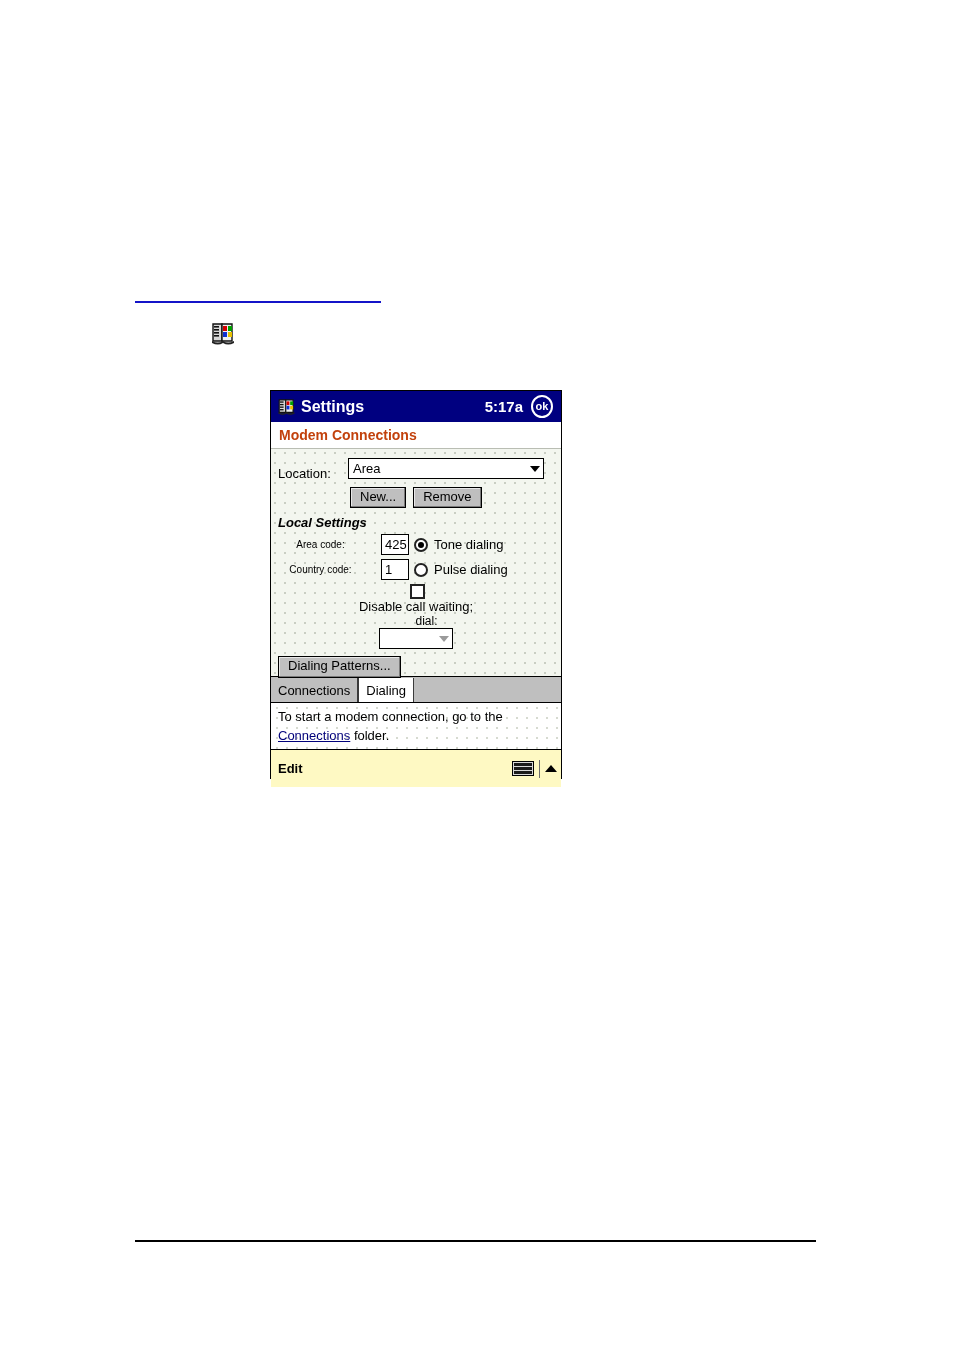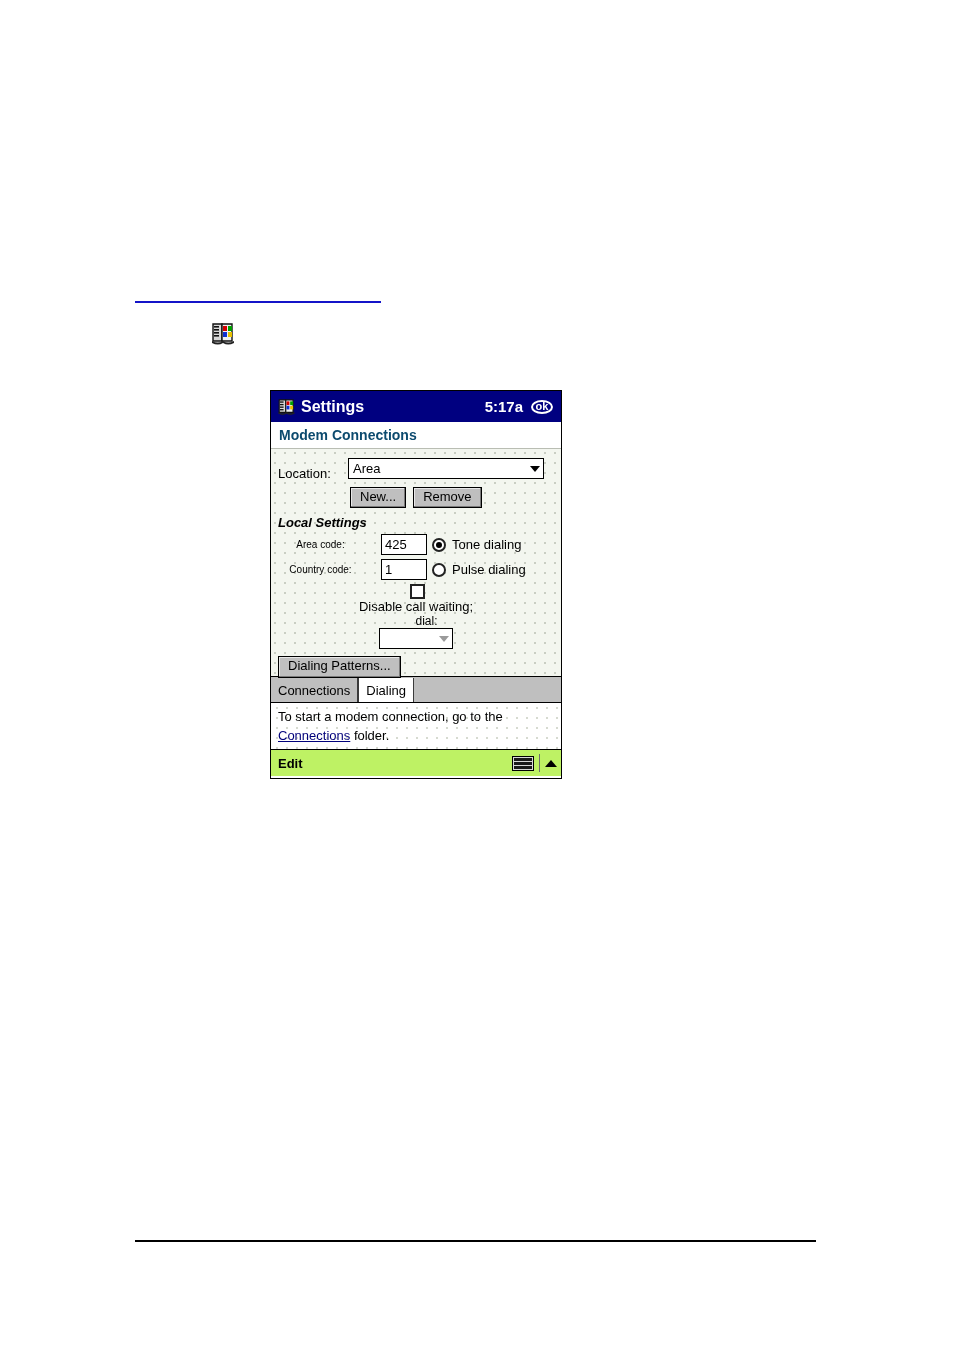--- a/index.html
+++ b/index.html
@@ -80,42 +80,42 @@
   .titlebar .tb-spacer { flex: 1 1 auto; }
   .titlebar .tb-clock {
     color: #ffffff;
     font-size: 15px;
     font-weight: bold;
     margin-right: 8px;
     line-height: 1;
   }
   .titlebar .tb-ok {
     width: 22px;
-    height: 14px;
+    height: 23px;
     border: 2px solid #ffffff;
     border-radius: 50%;
     color: #ffffff;
     font-size: 11px;
     font-weight: bold;
     display: flex;
     align-items: center;
     justify-content: center;
     line-height: 1;
     box-sizing: border-box;
   }
 
   
   .page-heading {
     height: 27px;
     background: #ffffff;
     display: flex;
     align-items: center;
     padding-left: 8px;
     box-sizing: border-box;
-    color: #0c4a6e;
+    color: #c2410c;
     font-size: 14px;
     font-weight: bold;
     border-bottom: 1px solid #b9bdb3;
   }
 
   
   .form-panel {
     position: relative;
     height: 228px;
     box-sizing: border-box;
@@ -182,21 +182,21 @@
 
   .field-row { margin-bottom: 4px; }
   .field-label {
     width: 103px;
     text-align: center;
     padding-right: 18px;
     box-sizing: border-box;
     font-size: 10px;
   }
   .textbox {
-    width: 46px;
+    width: 28px;
     height: 21px;
     border: 1px solid #000000;
     background: #ffffff;
     font-size: 13px;
     padding: 0 3px;
     display: flex;
     align-items: center;
     box-sizing: border-box;
     line-height: 1;
   }
@@ -277,22 +277,22 @@
     background-size: 10px 10px;
     background-position: 185px 24px;
   }
   .hint .link {
     color: #00007a;
     text-decoration: underline;
   }
 
   
   .cmdbar {
-    height: 26px;
-    background: #bef264;
+    height: 37px;
+    background: #fef9c3;
     display: flex;
     align-items: center;
     padding: 0 4px 0 7px;
     box-sizing: border-box;
   }
   .cmdbar .edit-lbl {
     font-size: 13px;
     font-weight: bold;
     color: #000;
     line-height: 1;

